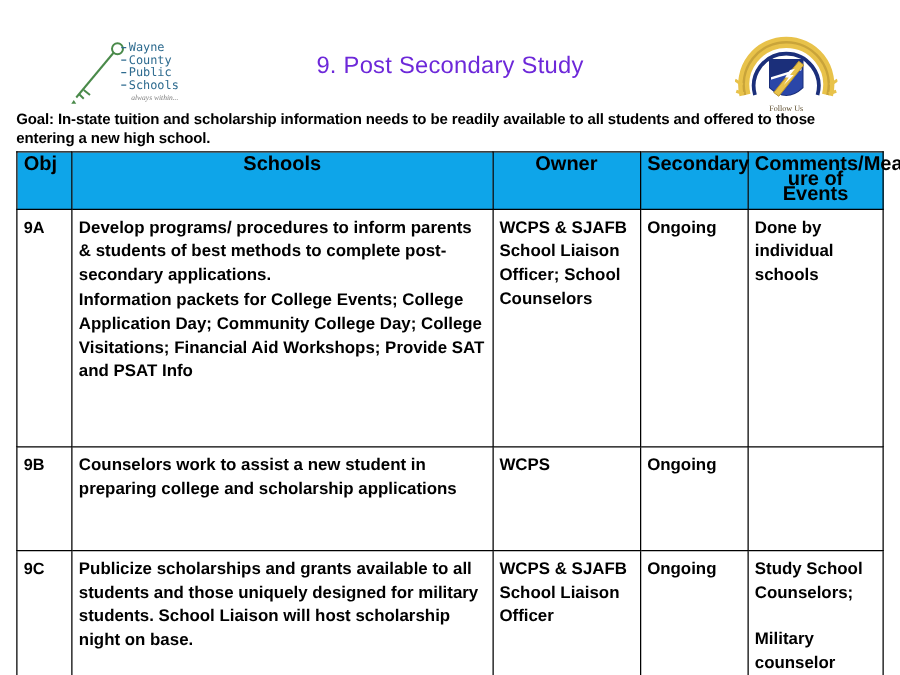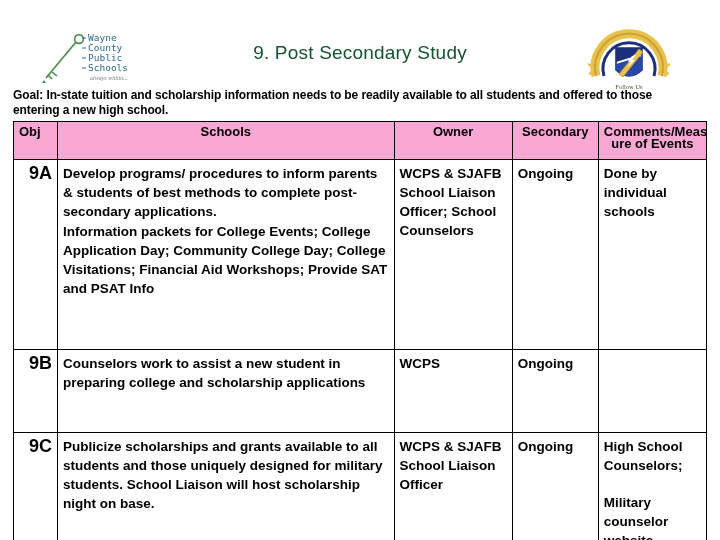--- a/index.html
+++ b/index.html
@@ -17,21 +17,21 @@
   }
 
   
   .header-zone {
     position: relative;
     height: 86px;
   }
 
   .logo-left {
     position: absolute;
-    left: 40px;
+    left: 55px;
     top: 28px;
     width: 106px;
     height: 56px;
   }
   .logo-left svg { display: block; }
 
   .logo-right {
     position: absolute;
     left: 588px;
     top: 18px;
@@ -41,21 +41,21 @@
   .logo-right svg { display: block; }
 
   .slide-title {
     position: absolute;
     left: 0;
     right: 0;
     top: 42px;
     text-align: center;
     font-size: 19px;
     letter-spacing: 0.2px;
-    color: #14532d;
+    color: #6d28d9;
   }
 
   
   .goal {
     position: absolute;
     left: 13px;
     top: 88px;
     width: 680px;
     font-size: 12px;
     font-weight: bold;
@@ -76,39 +76,39 @@
   .plan-table td, .plan-table th {
     border: 1px solid #000000;
     vertical-align: top;
     padding: 4px 5px 5px 5px;
     font-size: 13.5px;
     line-height: 19px;
     font-weight: bold;
     text-align: left;
   }
   .plan-table thead th {
-    background: #f9a8d4;
-    font-size: 13px;
+    background: #0ea5e9;
+    font-size: 16px;
     line-height: 12px;
     font-weight: bold;
     text-align: center;
     height: 28px;
     vertical-align: top;
     padding-top: 4px;
   }
   .plan-table thead th.h-obj { text-align: left; padding-left: 5px; }
 
   
   col.c-obj { width: 44px; }
   col.c-strategy { width: 336px; }
   col.c-owner { width: 118px; }
   col.c-timeline { width: 86px; }
   col.c-comments { width: 108px; }
 
-  td.cell-obj { font-size: 18px; text-align: right; }
+  td.cell-obj { font-size: 13px; }
   td.cell-strategy p,
   td.cell-owner p,
   td.cell-timeline p,
   td.cell-comments p {
     margin: 0;
   }
   td.cell-strategy p + p { margin-top: 1px; }
   td.cell-comments p + p { margin-top: 18px; }
 
   .r9a td { height: 180px; }
@@ -220,18 +220,18 @@
       <td class="cell-comments empty-cell"></td>
     </tr>
     <tr class="r9c">
       <td class="cell-obj">9C</td>
       <td class="cell-strategy">
         <p>Publicize scholarships and grants available to all students and those uniquely designed for military students. School Liaison will host  scholarship night on base.</p>
       </td>
       <td class="cell-owner">WCPS &amp; SJAFB School Liaison Officer</td>
       <td class="cell-timeline">Ongoing</td>
       <td class="cell-comments">
-        <p>High School Counselors;</p>
+        <p>Study School Counselors;</p>
         <p>Military counselor website</p>
       </td>
     </tr>
   </tbody>
 </table>
 
 </body></html>

